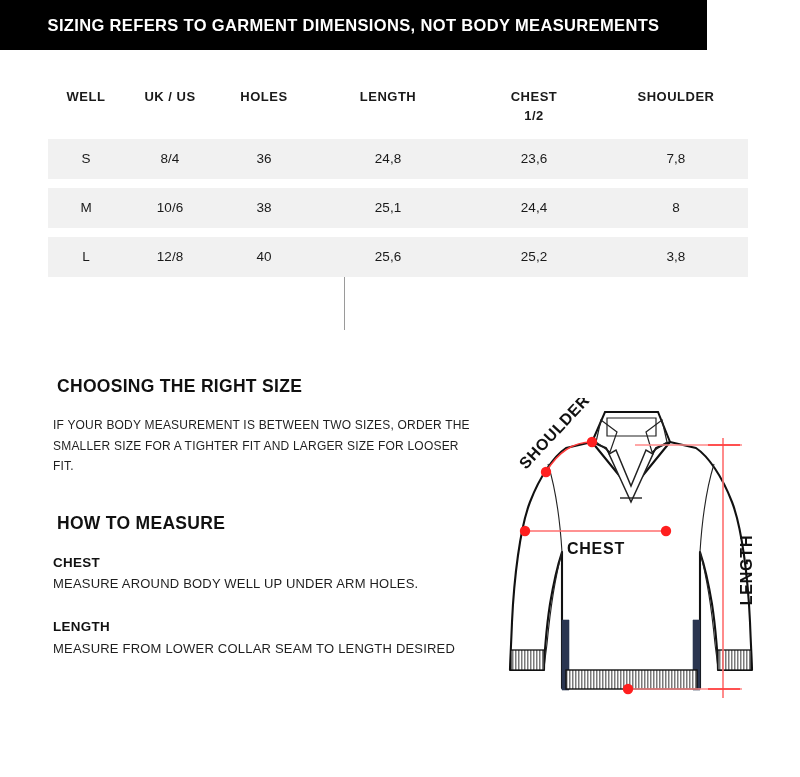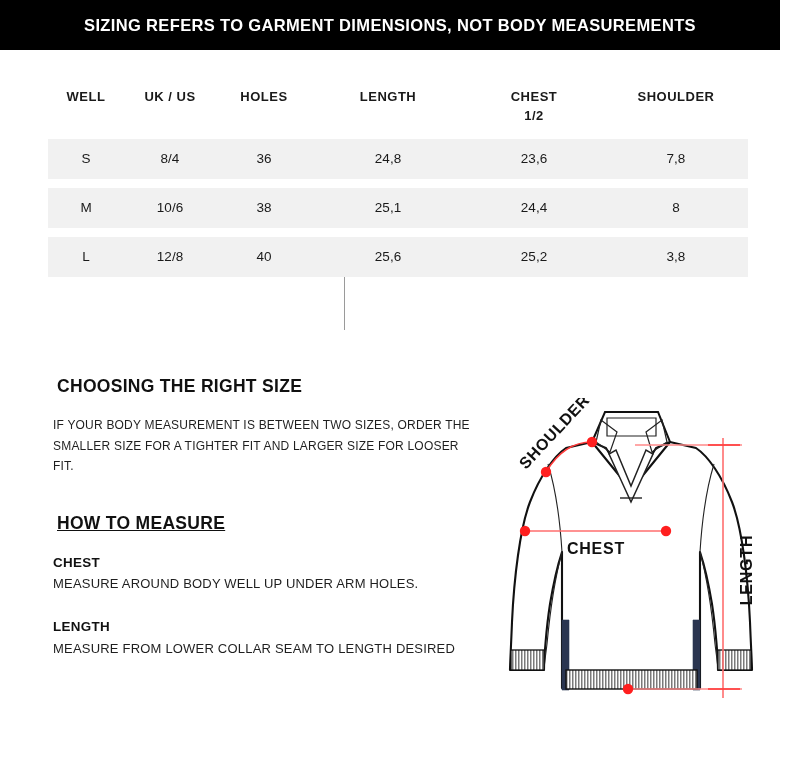--- a/index.html
+++ b/index.html
@@ -15,21 +15,21 @@
     font-family: "Liberation Sans", sans-serif;
     color: #1a1a1a;
     -webkit-font-smoothing: antialiased;
   }
 
   
   .banner {
     position: absolute;
     left: 0;
     top: 0;
-    width: 780px;
+    width: 707px;
     height: 50px;
     background: #000000;
     display: flex;
     align-items: center;
     justify-content: center;
   }
   .banner-title {
     color: #ffffff;
     font-size: 16.5px;
     font-weight: bold;
@@ -115,21 +115,20 @@
   .copy p.lead {
     margin: 18px 0 0 0;
     font-size: 12px;
     line-height: 1.72;
     letter-spacing: 0.2px;
     color: #1f1f1f;
     font-weight: normal;
   }
   .copy h2.second {
     margin-top: 36px;
-    text-decoration: underline;
   }
   .measure-block {
     margin-top: 18px;
   }
   .measure-block .m-title {
     font-size: 13.4px;
     font-weight: bold;
     letter-spacing: 0.3px;
     color: #111111;
     line-height: 1.6;

